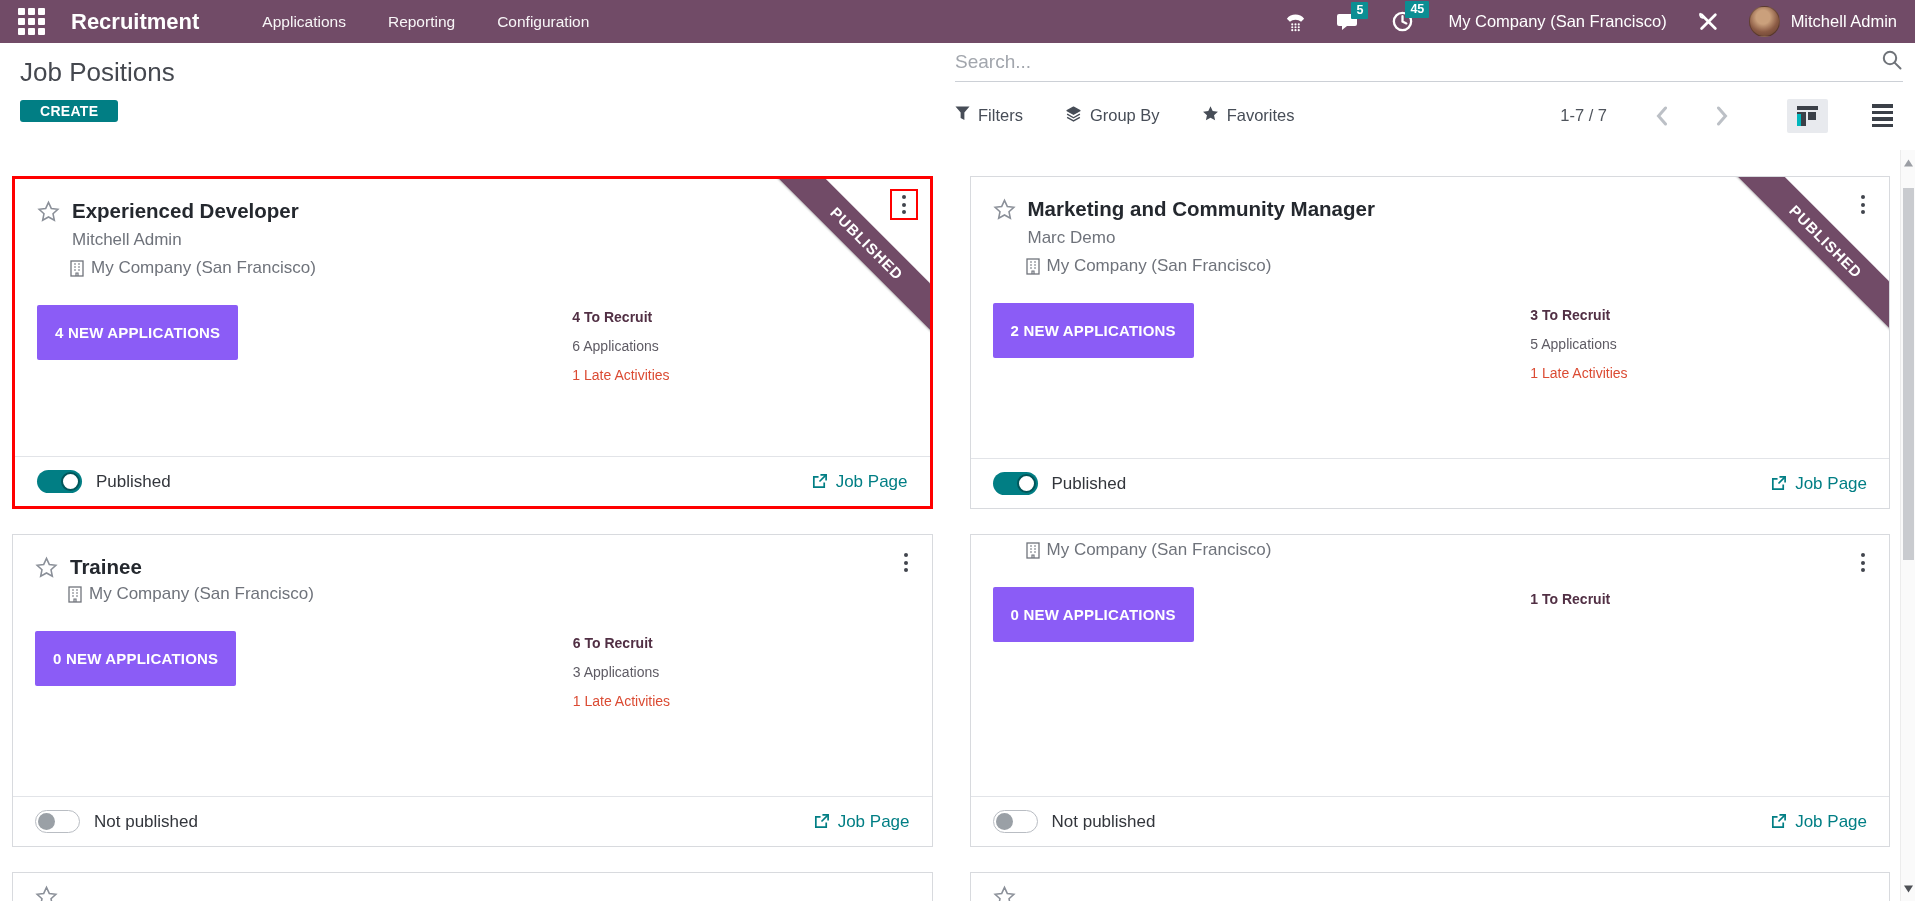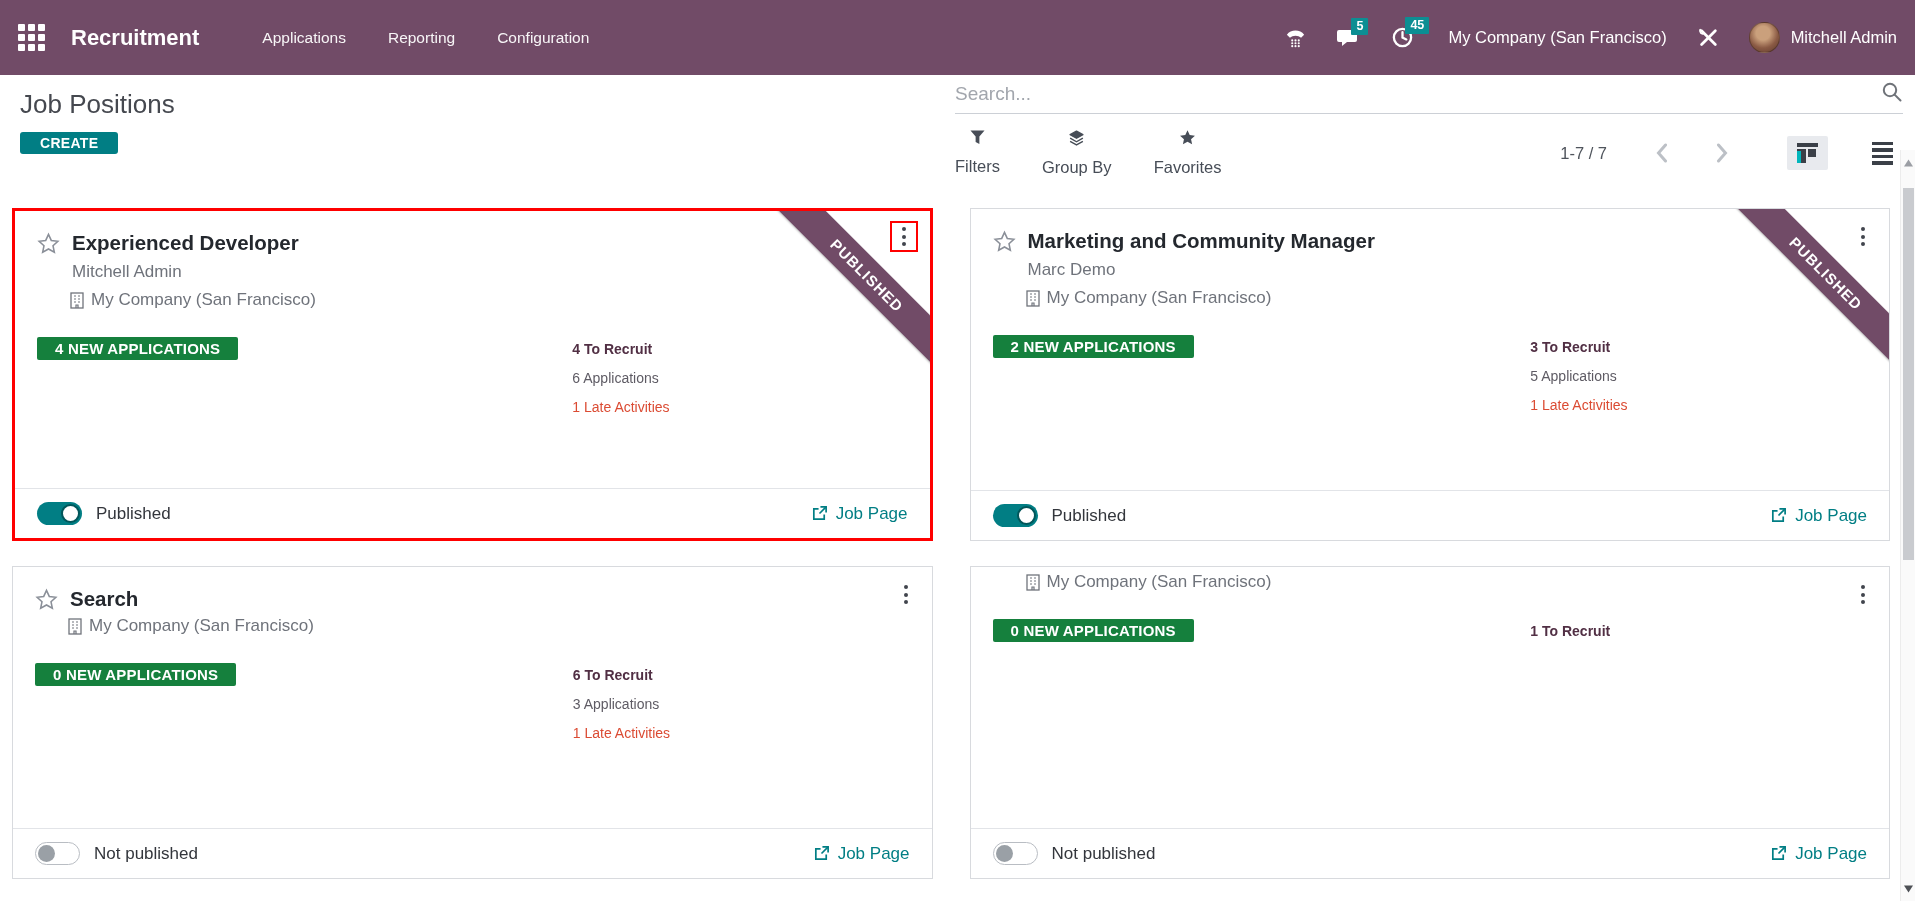--- a/index.html
+++ b/index.html
@@ -1,20 +1,20 @@
 <!DOCTYPE html>
 <html><head>
 <meta charset="utf-8">
 <style>
   * { margin:0; padding:0; box-sizing:border-box; }
   html,body { width:1915px; height:901px; overflow:hidden; background:#fff;
               font-family:"Liberation Sans", sans-serif; }
 
   
-  .navbar { height:75px; background:#714B67; display:flex; align-items:center;
+  .navbar { height:43px; background:#714B67; display:flex; align-items:center;
             justify-content:space-between; padding:0 18px; color:#fff; }
   .nav-left { display:flex; align-items:center; }
   .apps-grid { display:grid; grid-template-columns:repeat(3,7px); grid-gap:3px; cursor:pointer; }
   .apps-grid i { width:7px; height:7px; background:#fff; border-radius:1px; }
   .app-name { font-size:22px; font-weight:bold; margin-left:26px; color:#fff; }
   .nav-menu { display:flex; margin-left:42px; }
   .nav-item { font-size:15.5px; color:rgba(255,255,255,.95); padding:0 21px; cursor:pointer; }
   .nav-right { display:flex; align-items:center; }
   .nav-ico { position:relative; margin-left:30px; cursor:pointer; display:flex; align-items:center; }
   .nav-ico svg { display:block; }
@@ -35,21 +35,21 @@
                 font-family:inherit; cursor:pointer; }
   .cp-right { position:absolute; left:955px; right:12px; top:6px; }
   .search-bar { display:flex; align-items:center; border-bottom:1px solid #ccd0d6; padding-bottom:6px; }
   .search-input { flex:1; border:none; outline:none; font-size:19px; color:#374151;
                   font-family:inherit; background:transparent; }
   .search-input::placeholder { color:#a2a6ad; }
   .search-ico { color:#6f7379; cursor:pointer; flex:0 0 auto; }
   .cp-toolbar { display:flex; align-items:center; justify-content:space-between; margin-top:15px; }
   .filter-group { display:flex; align-items:center; color:#474D57; }
   .tool-btn { display:flex; align-items:center; gap:8px; font-size:16.5px; cursor:pointer;
-              margin-right:42px; color:#474D57;flex-direction:column; }
+              margin-right:42px; color:#474D57; }
   .pager-group { display:flex; align-items:center;gap:24px; }
   .pager-text { font-size:16.5px; color:#4F545C; }
   .pager-arrow { margin-left:24px; cursor:pointer; display:flex; }
   .view-btn { margin-left:10px; padding:7px 10px; border-radius:2px; cursor:pointer; display:flex; }
   .view-btn.active { background:#e8eaee; margin-left:34px; }
   .icon-kanban { position:relative; width:21px; height:20px; }
   .icon-kanban .bar  { position:absolute; top:0; left:0; right:0; height:4px; background:#3B4048; }
   .icon-kanban .colL { position:absolute; top:6px; left:0; width:9px; bottom:0; background:#3B4048; }
   .icon-kanban .teal { position:absolute; left:0; bottom:0; width:4px; height:12px; background:#01b6bc; }
   .icon-kanban .colR { position:absolute; top:6px; right:2px; width:8px; height:8px; background:#3B4048; }
@@ -68,22 +68,22 @@
   .card-head { display:flex; align-items:center; margin:20px 22px 0 22px; }
   .fav-star { color:#8A8F98; margin-right:12px; cursor:pointer; display:flex; }
   .card-title { font-size:20.5px; font-weight:bold; color:#24282E; }
   .card-sub { margin:4px 22px 0 57px; font-size:17px; color:#6F737B; line-height:26px; }
   .card-sub:empty { display:none; }
   .card-company { display:flex; align-items:center; gap:7px; margin:2px 22px 0 55px;
                   font-size:17px; color:#6F737B; line-height:26px; }
   .card-company svg { flex:0 0 auto; color:#70747C; }
 
   .card-stats { position:relative; margin:24px 22px 0 22px; }
-  .btn-new { background:#15803d; color:#fff; border:none; border-radius:2px; font-family:inherit;
-             font-size:15px; font-weight:bold; letter-spacing:.2px; padding:3px 18px; cursor:pointer; }
+  .btn-new { background:#8b5cf6; color:#fff; border:none; border-radius:2px; font-family:inherit;
+             font-size:15px; font-weight:bold; letter-spacing:.2px; padding:19px 18px; cursor:pointer; }
   .stat-col { position:absolute; left:61.5%; top:-2px; }
   .stat-line { font-size:14px; line-height:29px; cursor:pointer; }
   .stat-line:empty { display:none; }
   .s-recruit { font-weight:bold; color:#512F44; }
   .s-apps { color:#5E5B64; }
   .s-late { color:#DB4B33; }
 
   .card-footer { position:absolute; left:0; right:0; bottom:0; height:50px; border-top:1px solid #e2e4e8;
                  display:flex; align-items:center; justify-content:space-between; padding:0 22px; }
   .pub-wrap { display:flex; align-items:center; }
@@ -365,21 +365,21 @@
         <i></i>
         <i></i>
         <i></i>
       </div>
     <div class="card-head">
       <span class="fav-star">
         <svg width="23" height="23" viewBox="0 0 24 24" fill="none" stroke="currentColor" stroke-width="1.6">
           <path d="M12 2.5 L14.9 8.8 L21.8 9.6 L16.7 14.3 L18.1 21.1 L12 17.7 L5.9 21.1 L7.3 14.3 L2.2 9.6 L9.1 8.8 Z"></path>
         </svg>
       </span>
-      <span class="card-title">Search</span>
+      <span class="card-title">Trainee</span>
     </div>
 
     <div class="card-company">
       <svg width="14" height="17" viewBox="0 0 14 17" fill="none" stroke="currentColor" stroke-width="1.3">
         <rect x="1" y="1" width="12" height="15"></rect>
         <path d="M4 4 h2 M8 4 h2 M4 7 h2 M8 7 h2 M4 10 h2 M8 10 h2 M6 16 v-3 h2 v3" stroke-width="1.2"></path>
       </svg>
       <span>My Company (San Francisco)</span>
     </div>
     <div class="card-stats">

